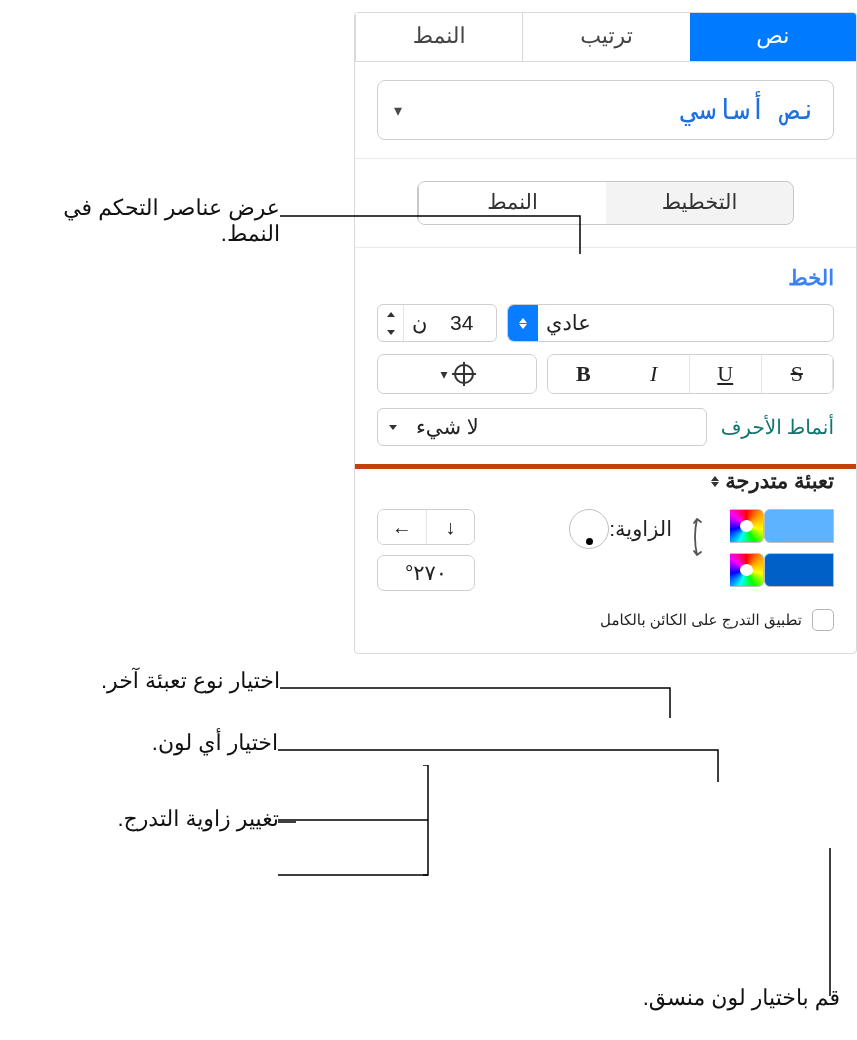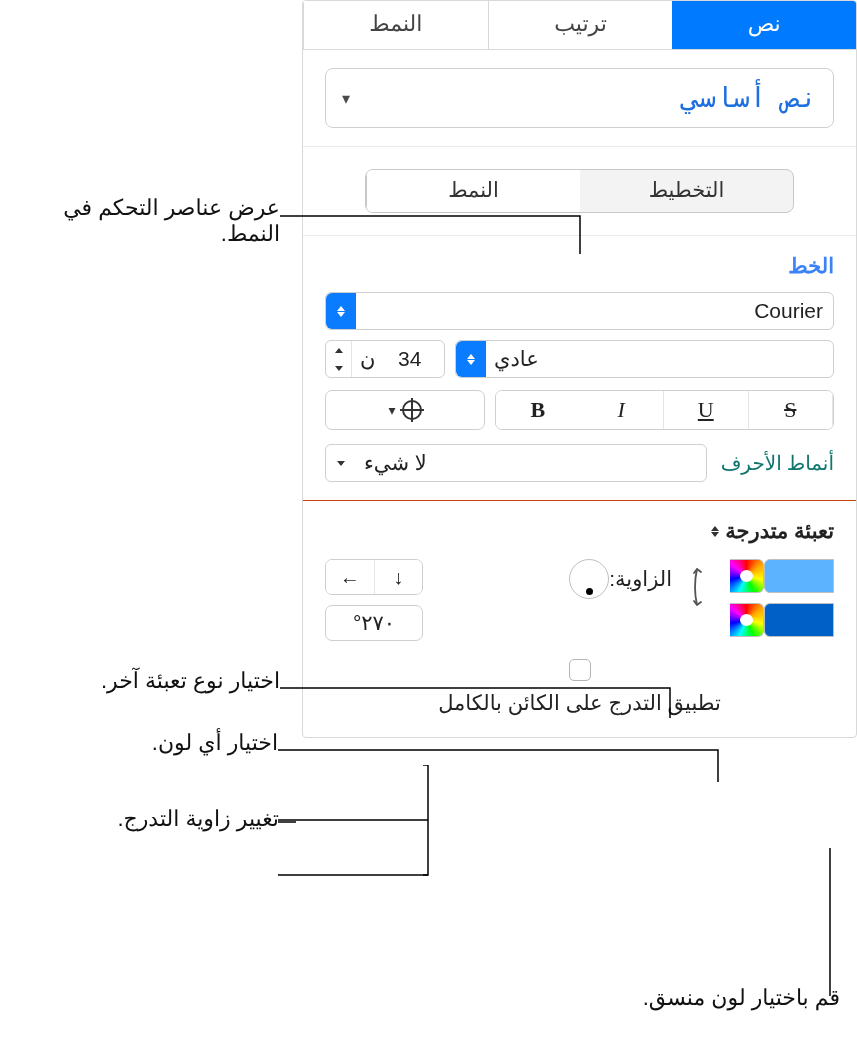--- a/index.html
+++ b/index.html
@@ -7,22 +7,22 @@
     font-family: -apple-system, "SF Pro", "Helvetica Neue", Arial, sans-serif;
     background: #fff;
     font-size: 16px;
     width: 857px;
     height: 1040px;
     position: relative;
   }
   .panel {
     position: absolute;
     right: 0;
-    top: 0;
-    width: 555px;
+    top: 12px;
+    width: 503px;
     border: 1px solid #d9d9d9;
     border-radius: 4px;
     background: #fff;
     overflow: hidden;
     margin-left: 12px;
   }
   
   .top-tabs {
     display: flex;
     flex-direction: row-reverse; 
@@ -166,21 +166,21 @@
   .gear{ width:20px;height:20px;border:2px solid #333;border-radius:50%;position:relative;}
   .gear::before,.gear::after{content:"";position:absolute;background:#333;}
   .gear::before{width:2px;height:24px;left:7px;top:-4px;}
   .gear::after{width:24px;height:2px;top:7px;left:-4px;}
   .gear-chev{font-size:14px;color:#333;}
 
   .char-row{ display:flex; align-items:center; gap:14px; margin-top:14px; direction:rtl;}
   .char-label{ font-size:20px; color:#0f766e; white-space:nowrap;font-family:Liberation Serif, serif;}
 
   
-  .gradient-sec { padding: 18px 22px 22px; border-top:1px solid #c2410c;}
+  .gradient-sec { padding: 0 22px 22px; border-top:5px solid #c2410c;}
   .fill-header{ display:flex; align-items:center; gap:6px; direction:rtl; font-size:21px; font-weight:700; color:#222; margin-bottom:16px;}
   .fill-header .mini-arrows{ display:flex; flex-direction:column; gap:1px;}
 
   .grad-grid{ display:flex; align-items:flex-start; direction:rtl; gap:14px;}
   .color-col{ display:flex; flex-direction:column; gap:10px;}
   .swatch-row{ display:flex; align-items:center; gap:0; direction:rtl;}
   .swatch{ width:70px; height:34px; border:1px solid #bfbfbf; border-radius:6px 0 0 6px;}
   .swatch.c1{ background:#5cb3ff;}
   .swatch.c2{ background:#0060c8;}
   .color-picker-btn{ width:34px;height:34px;border:1px solid #bfbfbf; border-left:none; border-radius:0 6px 6px 0; background:
@@ -195,21 +195,21 @@
   .angle-label{ font-size:21px; color:#222;}
   .dial{ width:40px;height:40px;border:1px solid #bfbfbf;border-radius:50%;background:#fff;position:relative;}
   .dial::after{ content:""; position:absolute; width:7px;height:7px;background:#000;border-radius:50%; left:16px; bottom:3px;}
 
   .right-controls{ display:flex; flex-direction:column; gap:10px; margin-right:auto;}
   .arrow-pair{ display:flex; border:1px solid #cfcfcf; border-radius:7px; overflow:hidden; height:36px; width:98px; direction:rtl;}
   .arrow-pair button{ flex:1; background:#fff; border:none; font-size:20px; color:#222;}
   .arrow-pair button:first-child{border-left:1px solid #e4e4e4;}
   .angle-field{ border:1px solid #cfcfcf; border-radius:7px; height:36px; width:98px; display:flex; align-items:center; justify-content:center; font-size:21px; color:#222; background:#fff;}
 
-  .check-row{ display:flex; align-items:center; gap:10px; direction:rtl; margin-top:18px; font-size:21px; color:#222;flex-direction:column;}
+  .check-row{ display:flex; align-items:center; gap:10px; direction:rtl; margin-top:18px; font-size:15px; color:#222;}
   .checkbox{ width:22px;height:22px;border:1px solid #b4b4b4;border-radius:5px;background:#fff;}
 
   
   .callout{ position:absolute; font-size:22px; color:#111; direction:rtl; text-align:right;}
   .lead{ position:absolute; stroke:#000; fill:none; stroke-width:1.5;}
 </style>
 </head>
 <body>
 
 <div class="panel">
@@ -230,27 +230,20 @@
   <div class="seg-wrap">
     <div class="seg">
       <div class="seg-btn active">النمط</div>
       <div class="seg-btn">التخطيط</div>
     </div>
   </div>
 
   <div class="section">
     <div class="sec-heading">الخط</div>
 
-    <div class="popup">
-      <div class="popup-cap">
-        <span class="tri up"></span>
-          <span class="tri dn"></span>
-      </div>
-      <div class="popup-text ltr">Courier</div>
-    </div>
 
     <div class="row">
       <div class="popup" style="flex:1">
         <div class="popup-cap">
           <span class="tri up"></span>
             <span class="tri dn"></span>
         </div>
         <div class="popup-text">عادي</div>
       </div>
       <div class="stepper-field">

